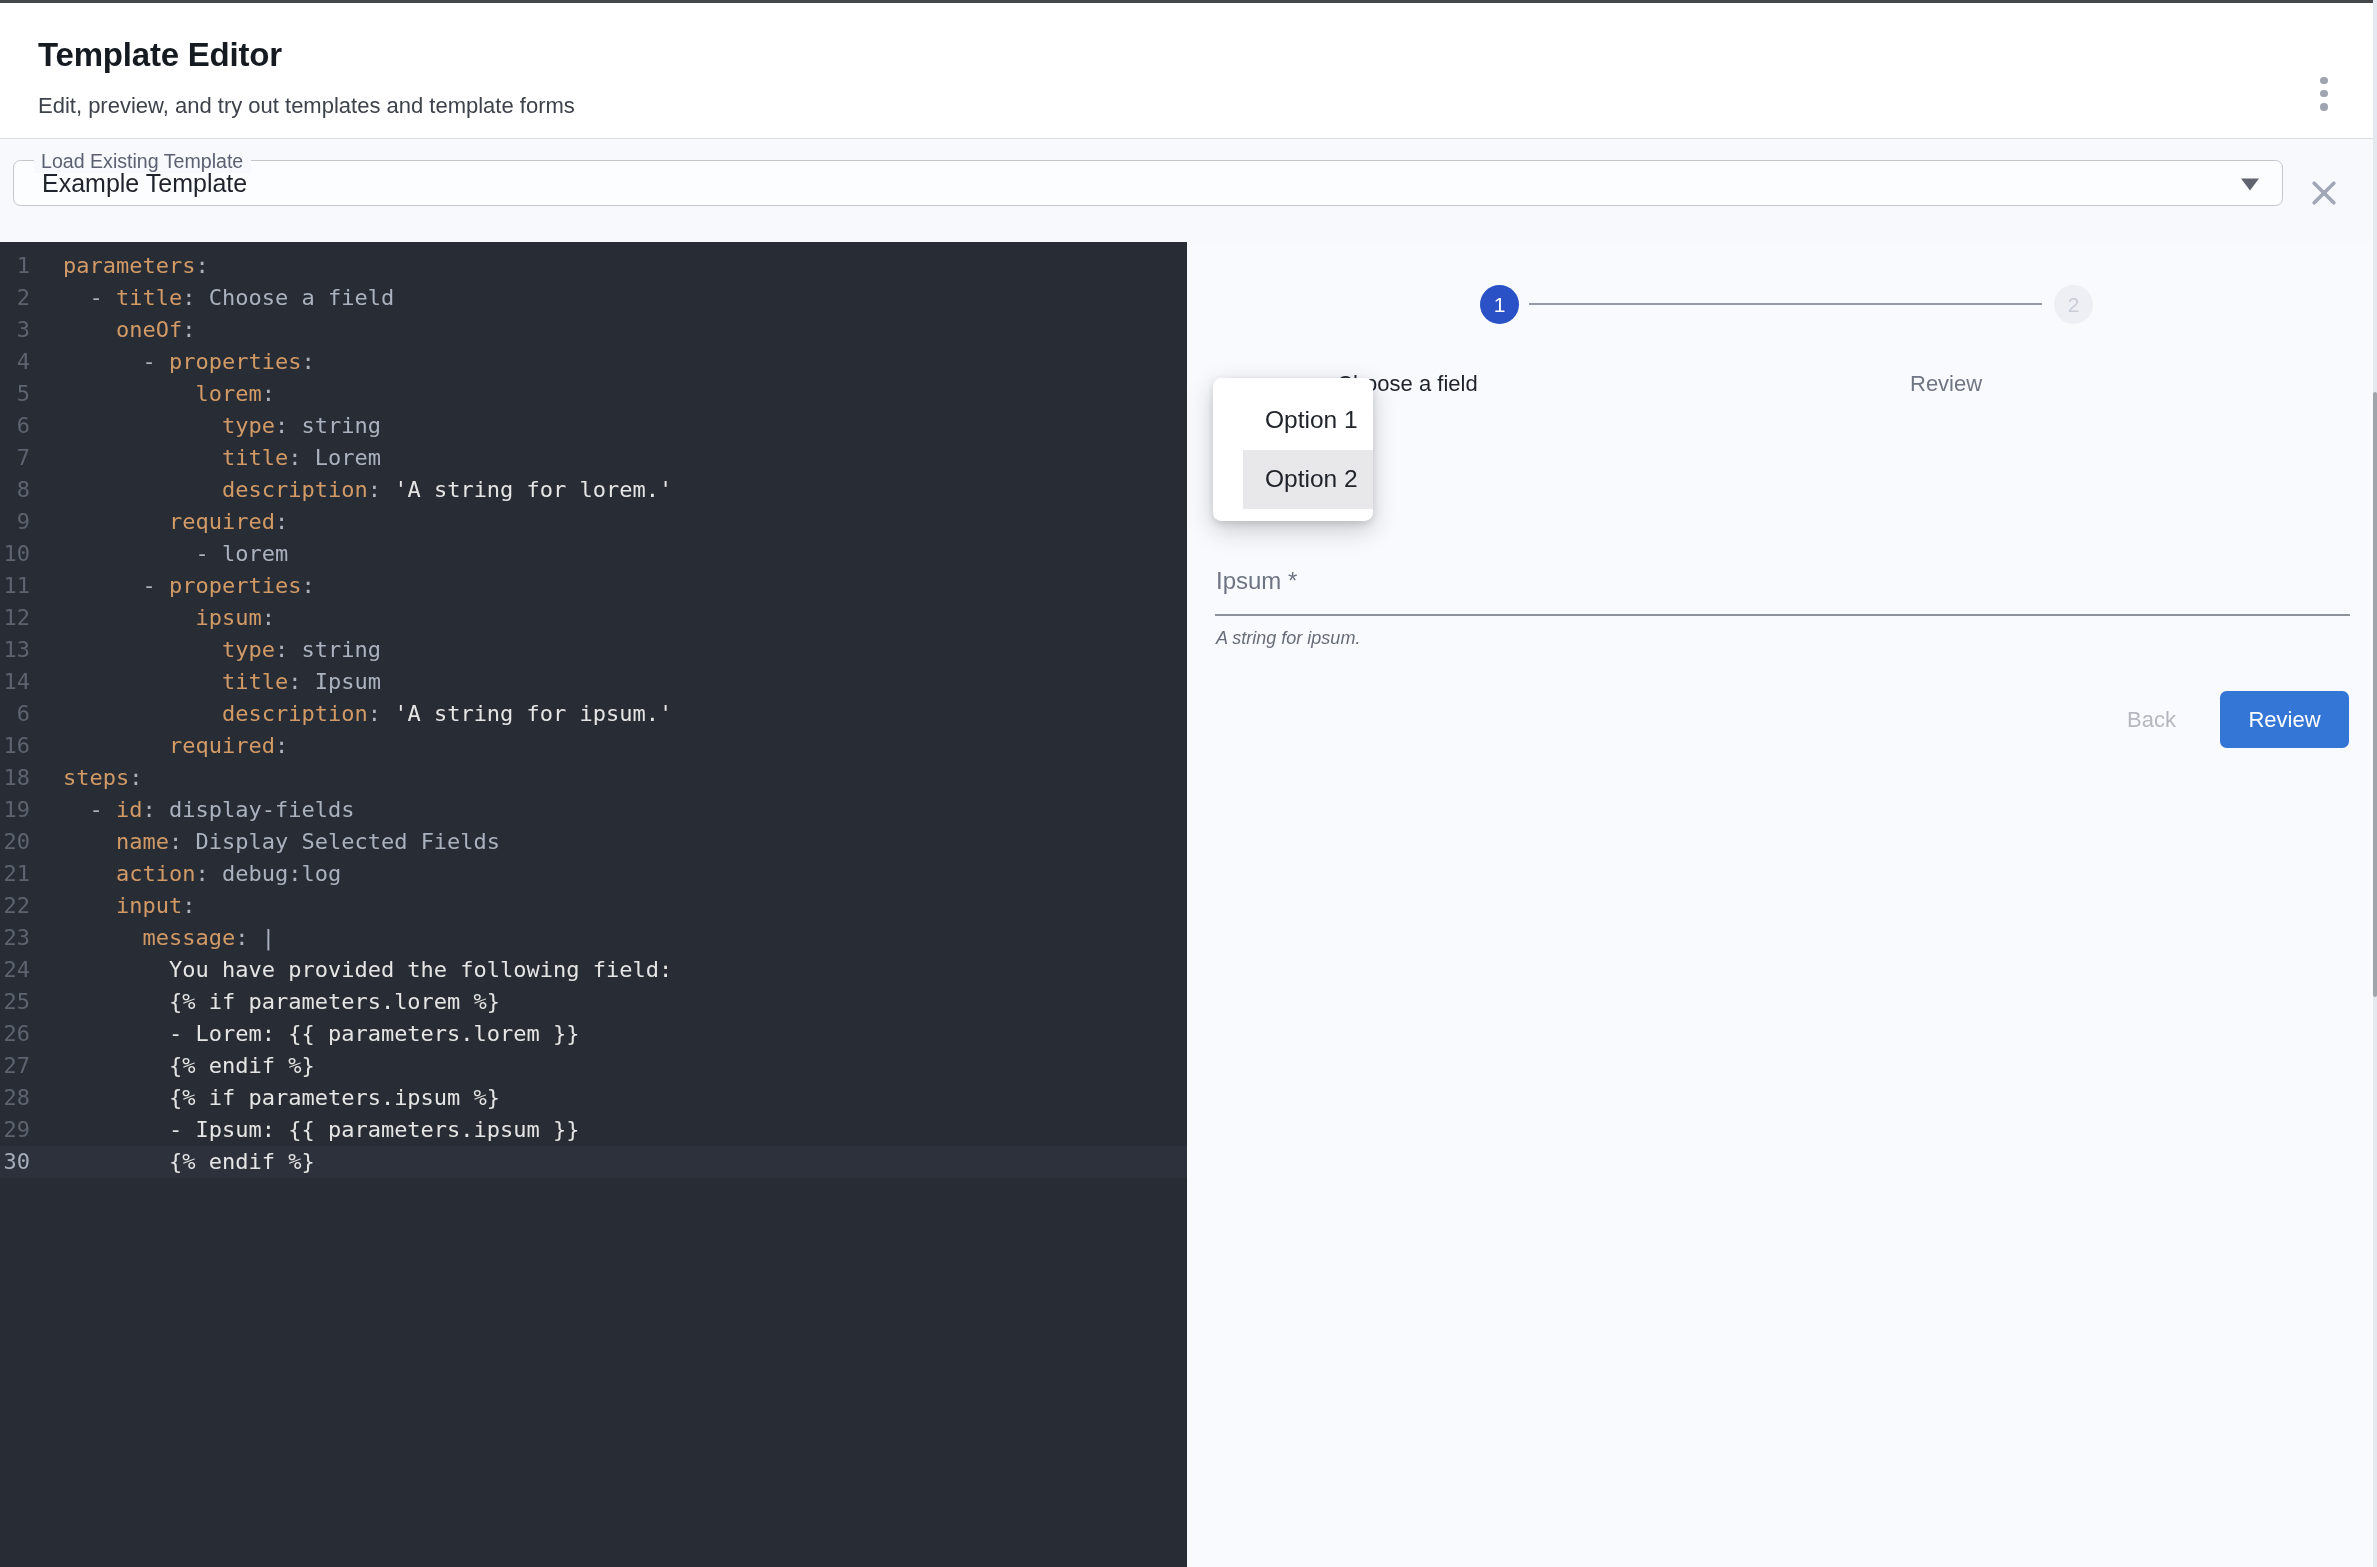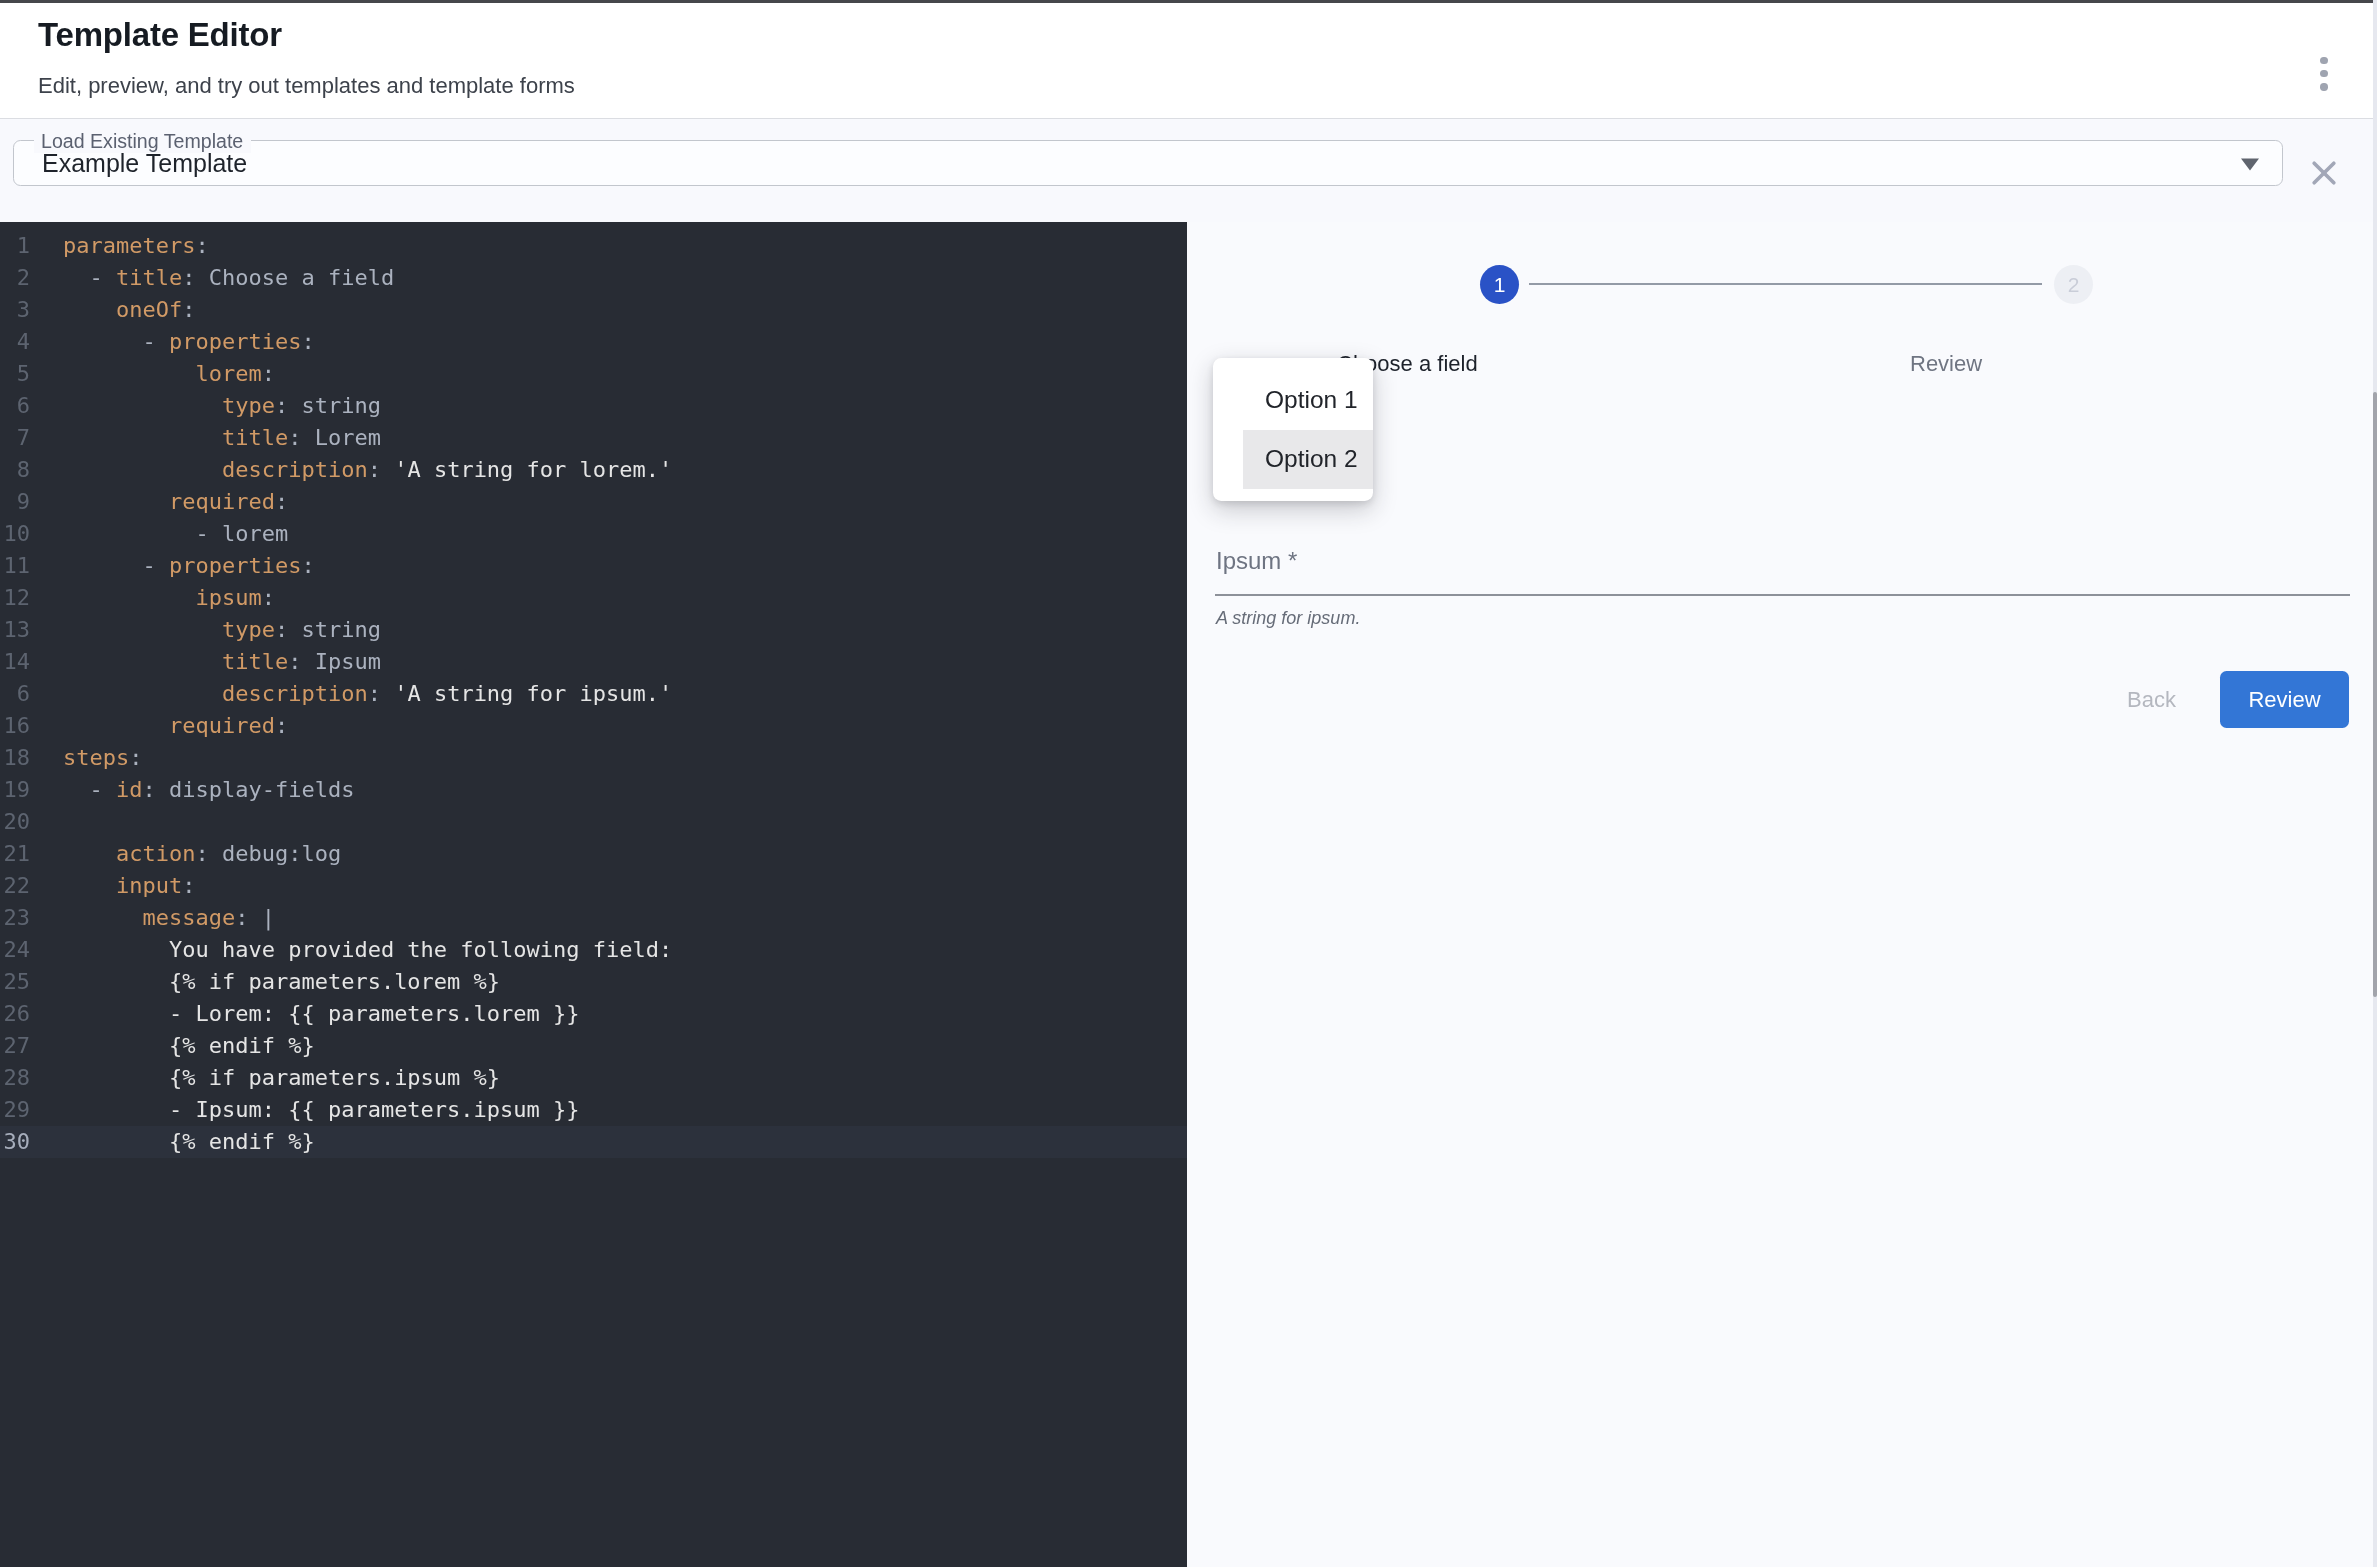--- a/index.html
+++ b/index.html
@@ -3,21 +3,21 @@
 <meta charset="utf-8">
 <style>
   * { margin:0; padding:0; box-sizing:border-box; }
   html,body { width:2377px; height:1567px; background:#ffffff; font-family:"Liberation Sans", sans-serif; overflow:hidden; }
   body { position:relative; }
 
   
   .top-edge { height:3.3px; width:100%; background:#46474b; }
 
   
-  .header { position:relative; height:116px; background:#ffffff; }
+  .header { position:relative; height:116px; background:#ffffff;margin-top:20px; }
   .page-title { position:absolute; left:38px; top:13px; font-size:33px; font-weight:700; color:#161b22; letter-spacing:-0.2px; }
   .page-subtitle { position:absolute; left:38px; top:70px; font-size:22px; color:#3d424b; }
   .kebab { position:absolute; left:2306px; top:41px; width:36px; height:59px; display:flex; flex-direction:column; align-items:center; justify-content:center; gap:5.7px; cursor:pointer; }
   .kebab i { width:7.4px; height:7.4px; border-radius:50%; background:#9fa4b0; }
   .header-divider { position:absolute; bottom:0; left:0; right:0; height:1.6px; background:#dbdde2; }
 
   
   .select-row { position:relative; height:103px; background:#f8f9fd; }
   .select-box { position:absolute; left:13px; top:21px; width:2270px; height:46px; border:1.6px solid #c2c6cd; border-radius:7.4px; background:#fcfdff; cursor:pointer; }
   .select-label { position:absolute; left:19.6px; top:-11.4px; padding:0 7.4px; font-size:19.6px; color:#5b6170; background:#f8f9fd; }
@@ -114,21 +114,21 @@
       <div class="code-line"><span class="ln">9</span><span class="code"><span class="t">        </span><span class="k">required</span><span class="t">:</span></span></div>
       <div class="code-line"><span class="ln">10</span><span class="code"><span class="t">          - lorem</span></span></div>
       <div class="code-line"><span class="ln">11</span><span class="code"><span class="t">      - </span><span class="k">properties</span><span class="t">:</span></span></div>
       <div class="code-line"><span class="ln">12</span><span class="code"><span class="t">          </span><span class="k">ipsum</span><span class="t">:</span></span></div>
       <div class="code-line"><span class="ln">13</span><span class="code"><span class="t">            </span><span class="k">type</span><span class="t">: string</span></span></div>
       <div class="code-line"><span class="ln">14</span><span class="code"><span class="t">            </span><span class="k">title</span><span class="t">: Ipsum</span></span></div>
       <div class="code-line"><span class="ln">6</span><span class="code"><span class="t">            </span><span class="k">description</span><span class="t">: </span><span class="s">'A string for ipsum.'</span></span></div>
       <div class="code-line"><span class="ln">16</span><span class="code"><span class="t">        </span><span class="k">required</span><span class="t">:</span></span></div>
       <div class="code-line"><span class="ln">18</span><span class="code"><span class="k">steps</span><span class="t">:</span></span></div>
       <div class="code-line"><span class="ln">19</span><span class="code"><span class="t">  - </span><span class="k">id</span><span class="t">: display-fields</span></span></div>
-      <div class="code-line"><span class="ln">20</span></div>
+      <div class="code-line"><span class="ln">20</span><span class="code"><span class="t">    </span><span class="k">name</span><span class="t">: Display Selected Fields</span></span></div>
       <div class="code-line"><span class="ln">21</span><span class="code"><span class="t">    </span><span class="k">action</span><span class="t">: debug:log</span></span></div>
       <div class="code-line"><span class="ln">22</span><span class="code"><span class="t">    </span><span class="k">input</span><span class="t">:</span></span></div>
       <div class="code-line"><span class="ln">23</span><span class="code"><span class="t">      </span><span class="k">message</span><span class="t">: |</span></span></div>
       <div class="code-line"><span class="ln">24</span><span class="code"><span class="s">        You have provided the following field:</span></span></div>
       <div class="code-line"><span class="ln">25</span><span class="code"><span class="s">        {% if parameters.lorem %}</span></span></div>
       <div class="code-line"><span class="ln">26</span><span class="code"><span class="s">        - Lorem: {{ parameters.lorem }}</span></span></div>
       <div class="code-line"><span class="ln">27</span><span class="code"><span class="s">        {% endif %}</span></span></div>
       <div class="code-line"><span class="ln">28</span><span class="code"><span class="s">        {% if parameters.ipsum %}</span></span></div>
       <div class="code-line"><span class="ln">29</span><span class="code"><span class="s">        - Ipsum: {{ parameters.ipsum }}</span></span></div>
       <div class="code-line active"><span class="ln">30</span><span class="code"><span class="s">        {% endif %}</span></span></div>

